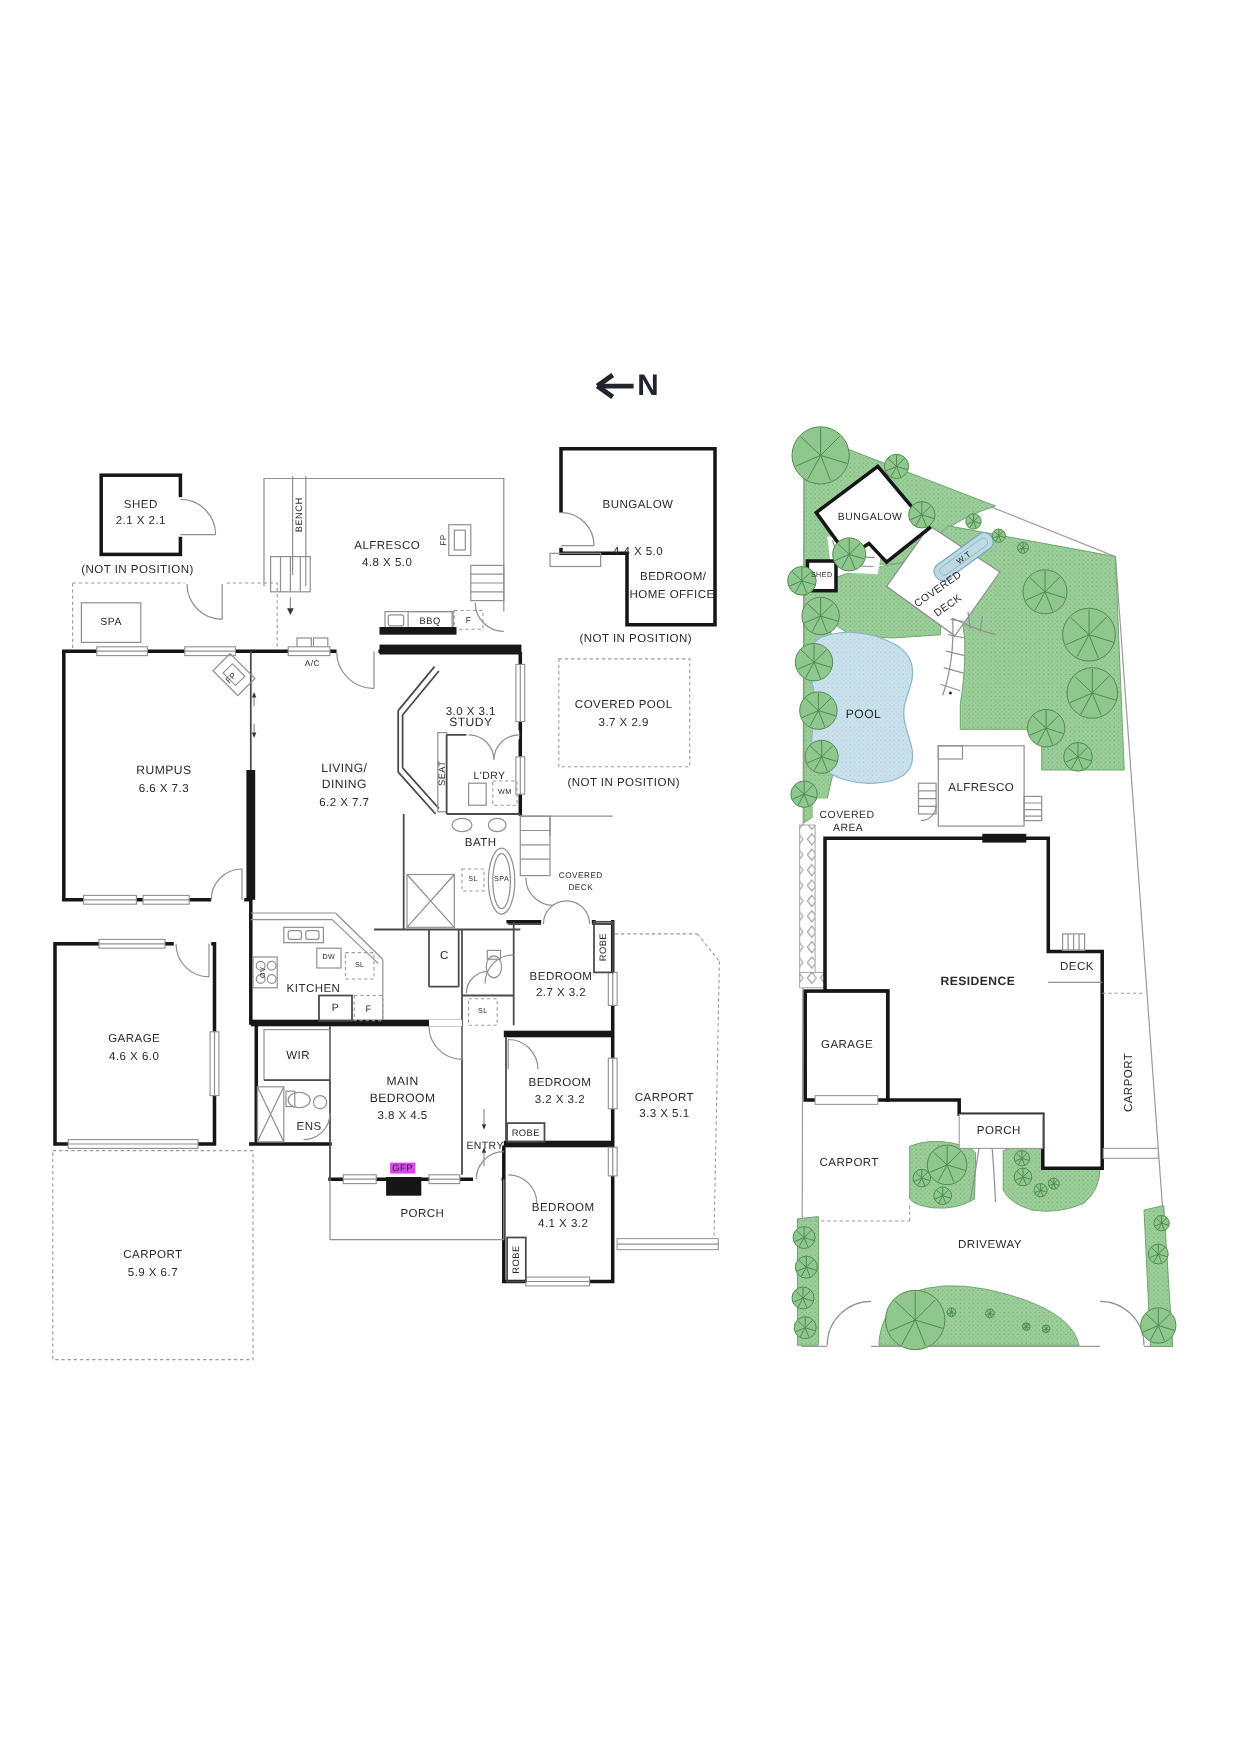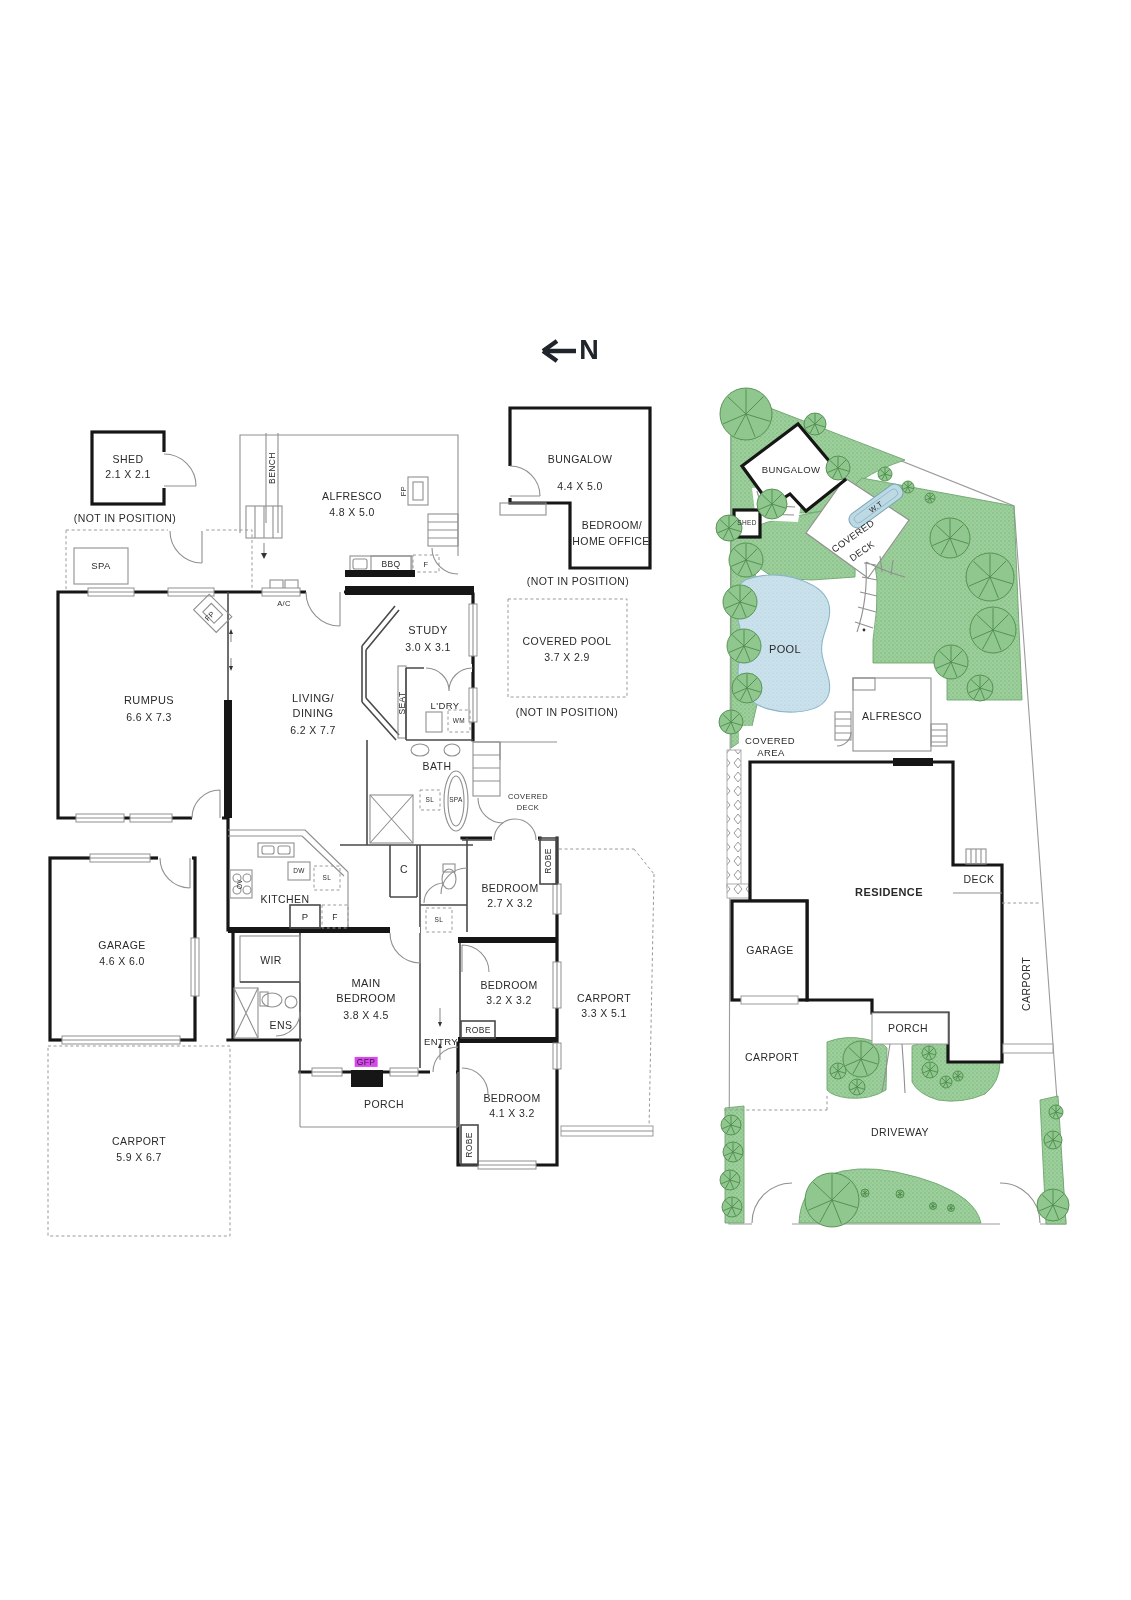--- a/index.html
+++ b/index.html
@@ -340,33 +340,33 @@
 <div class="lb s9" style="left:101px;top:566px">SPA</div>
 <div class="lb s8 r90" style="left:272px;top:468px">BENCH</div>
 <div class="lb s10" style="left:352px;top:496px">ALFRESCO</div>
 <div class="lb s10" style="left:352px;top:512px">4.8 X 5.0</div>
 <div class="lb s7 r90" style="left:403px;top:491px">FP</div>
 <div class="lb s7 r45" style="left:210px;top:616px">FP</div>
 <div class="lb s8" style="left:391px;top:564px">BBQ</div>
 <div class="lb s7" style="left:426px;top:564px">F</div>
 <div class="lb s7" style="left:284px;top:603px">A/C</div>
 <div class="lb s10" style="left:580px;top:459px">BUNGALOW</div>
-<div class="lb s10" style="left:580px;top:486px">4.4 X 5.0</div>
+<div class="lb s10" style="left:580px;top:502px">4.4 X 5.0</div>
 <div class="lb s10" style="left:612px;top:525px">BEDROOM/</div>
 <div class="lb s10" style="left:611px;top:541px">HOME OFFICE</div>
 <div class="lb s10" style="left:578px;top:581px">(NOT IN POSITION)</div>
 <div class="lb s10" style="left:567px;top:641px">COVERED POOL</div>
 <div class="lb s10" style="left:567px;top:657px">3.7 X 2.9</div>
 <div class="lb s10" style="left:567px;top:712px">(NOT IN POSITION)</div>
 <div class="lb s11" style="left:149px;top:701px">RUMPUS</div>
 <div class="lb s10" style="left:149px;top:717px">6.6 X 7.3</div>
 <div class="lb s11" style="left:313px;top:699px">LIVING/</div>
 <div class="lb s11" style="left:313px;top:714px">DINING</div>
 <div class="lb s10" style="left:313px;top:730px">6.2 X 7.7</div>
-<div class="lb s11" style="left:428px;top:631px">STUDY</div>
+<div class="lb s11" style="left:428px;top:658px">STUDY</div>
 <div class="lb s10" style="left:428px;top:647px">3.0 X 3.1</div>
 <div class="lb s8 r90" style="left:402px;top:703px">SEAT</div>
 <div class="lb s9" style="left:445px;top:706px">L'DRY</div>
 <div class="lb s6" style="left:459px;top:721px">WM</div>
 <div class="lb s10" style="left:437px;top:766px">BATH</div>
 <div class="lb s6" style="left:430px;top:800px">SL</div>
 <div class="lb s6" style="left:456px;top:800px">SPA</div>
 <div class="lb s7" style="left:528px;top:796px">COVERED</div>
 <div class="lb s7" style="left:528px;top:807px">DECK</div>
 <div class="lb s8 r90" style="left:548px;top:861px">ROBE</div>

